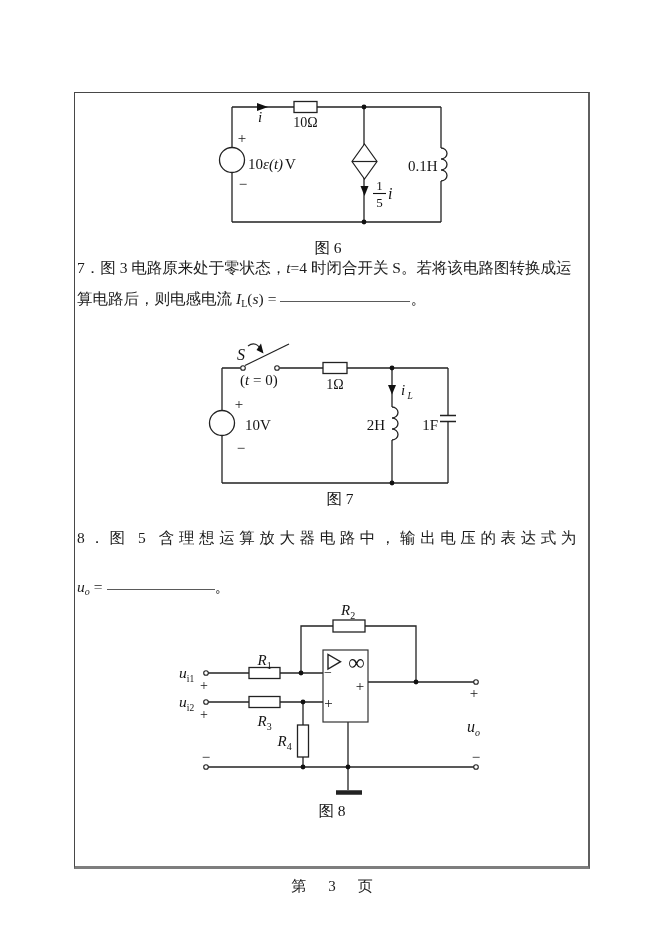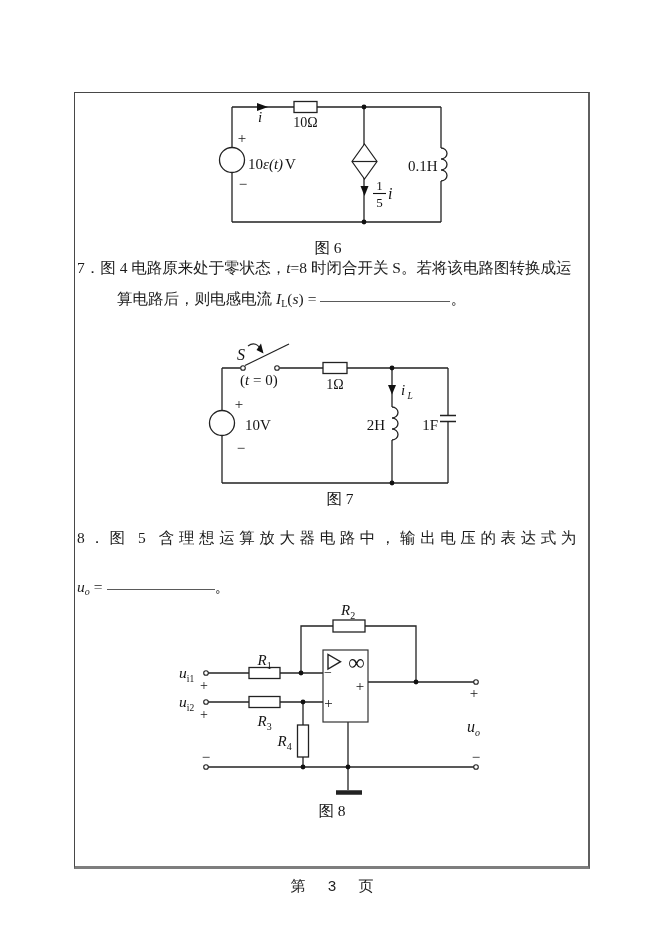--- a/index.html
+++ b/index.html
@@ -17,21 +17,21 @@
   .msub{font-size:10px;vertical-align:-3px;}
   .blank{display:inline-block;height:2px;border-bottom:1.5px solid #5a5a5a;vertical-align:2px;}
   .eq{margin:0 4px;}
   .spaced{letter-spacing:4.6px;}
   .gap-s{margin-left:4px;}
   svg{position:absolute;overflow:visible;}
   svg text{font-family:"Liberation Serif","DejaVu Serif",serif;fill:#141414;}
   .fig6{left:200px;top:95px;}
   .fig7{left:190px;top:340px;}
   .fig8{left:170px;top:595px;}
-  .footer{position:absolute;left:74px;top:877px;width:516px;text-align:center;font-size:15px;font-family:Liberation Mono, monospace;}
+  .footer{position:absolute;left:74px;top:877px;width:516px;text-align:center;font-size:15px;}
   .footer span{margin:0 11px;}
 </style>
 </head>
 <body>
 
 <div class="frame"></div>
 
 <svg class="fig6" width="270" height="170" viewBox="0 0 270 170">
   <g stroke="#222" stroke-width="1.3" fill="none">
     <path d="M32,12 H241 M32,12 V127 M32,127 H241 M164,12 V127"></path>
@@ -53,23 +53,23 @@
   <text x="43" y="94" font-size="15" text-anchor="middle">−</text>
   <text x="179.5" y="95" font-size="13" text-anchor="middle">1</text>
   <line x1="173" y1="98.5" x2="186" y2="98.5" stroke="#111" stroke-width="1.1"></line>
   <text x="179.5" y="111.5" font-size="13" text-anchor="middle">5</text>
   <text x="188" y="104" font-size="16" font-style="italic">i</text>
   <text x="208" y="75.5" font-size="15">0.1H</text>
   <text x="128" y="158" font-size="15.5" text-anchor="middle">图 6</text>
 </svg>
 
 <div class="tline" style="left:77px;top:257px;">
-  <span>7．</span><span>图 4 电路原来处于零状态，</span><span class="mvar">t</span><span>=8 时闭合开关 S。若将该电路图转换成运</span>
+  <span>7．</span><span>图 3 电路原来处于零状态，</span><span class="mvar">t</span><span>=4 时闭合开关 S。若将该电路图转换成运</span>
 </div>
-<div class="tline" style="left:77px;top:288px;margin-left:40px;">
+<div class="tline" style="left:77px;top:288px;">
   <span>算电路后，则电感电流</span><span class="mvar gap-s">I</span><span class="msub">L</span><span>(</span><span class="mvar">s</span><span>)</span><span class="eq">=</span><span class="blank" style="width:130px;"></span><span>。</span>
 </div>
 
 <svg class="fig7" width="280" height="172" viewBox="0 0 280 172">
   <g stroke="#222" stroke-width="1.3" fill="none">
     <path d="M32,28 H50.5 M89.5,28 H258 M32,28 V143 M32,143 H258"></path>
     <path d="M258,28 V75.5 M258,81.5 V143"></path>
     <path d="M202,28 V67 M202,100 V143"></path>
     <path d="M202,67 A6,5.5 0 0 1 202,78 A6,5.5 0 0 1 202,89 A6,5.5 0 0 1 202,100"></path>
   </g>

